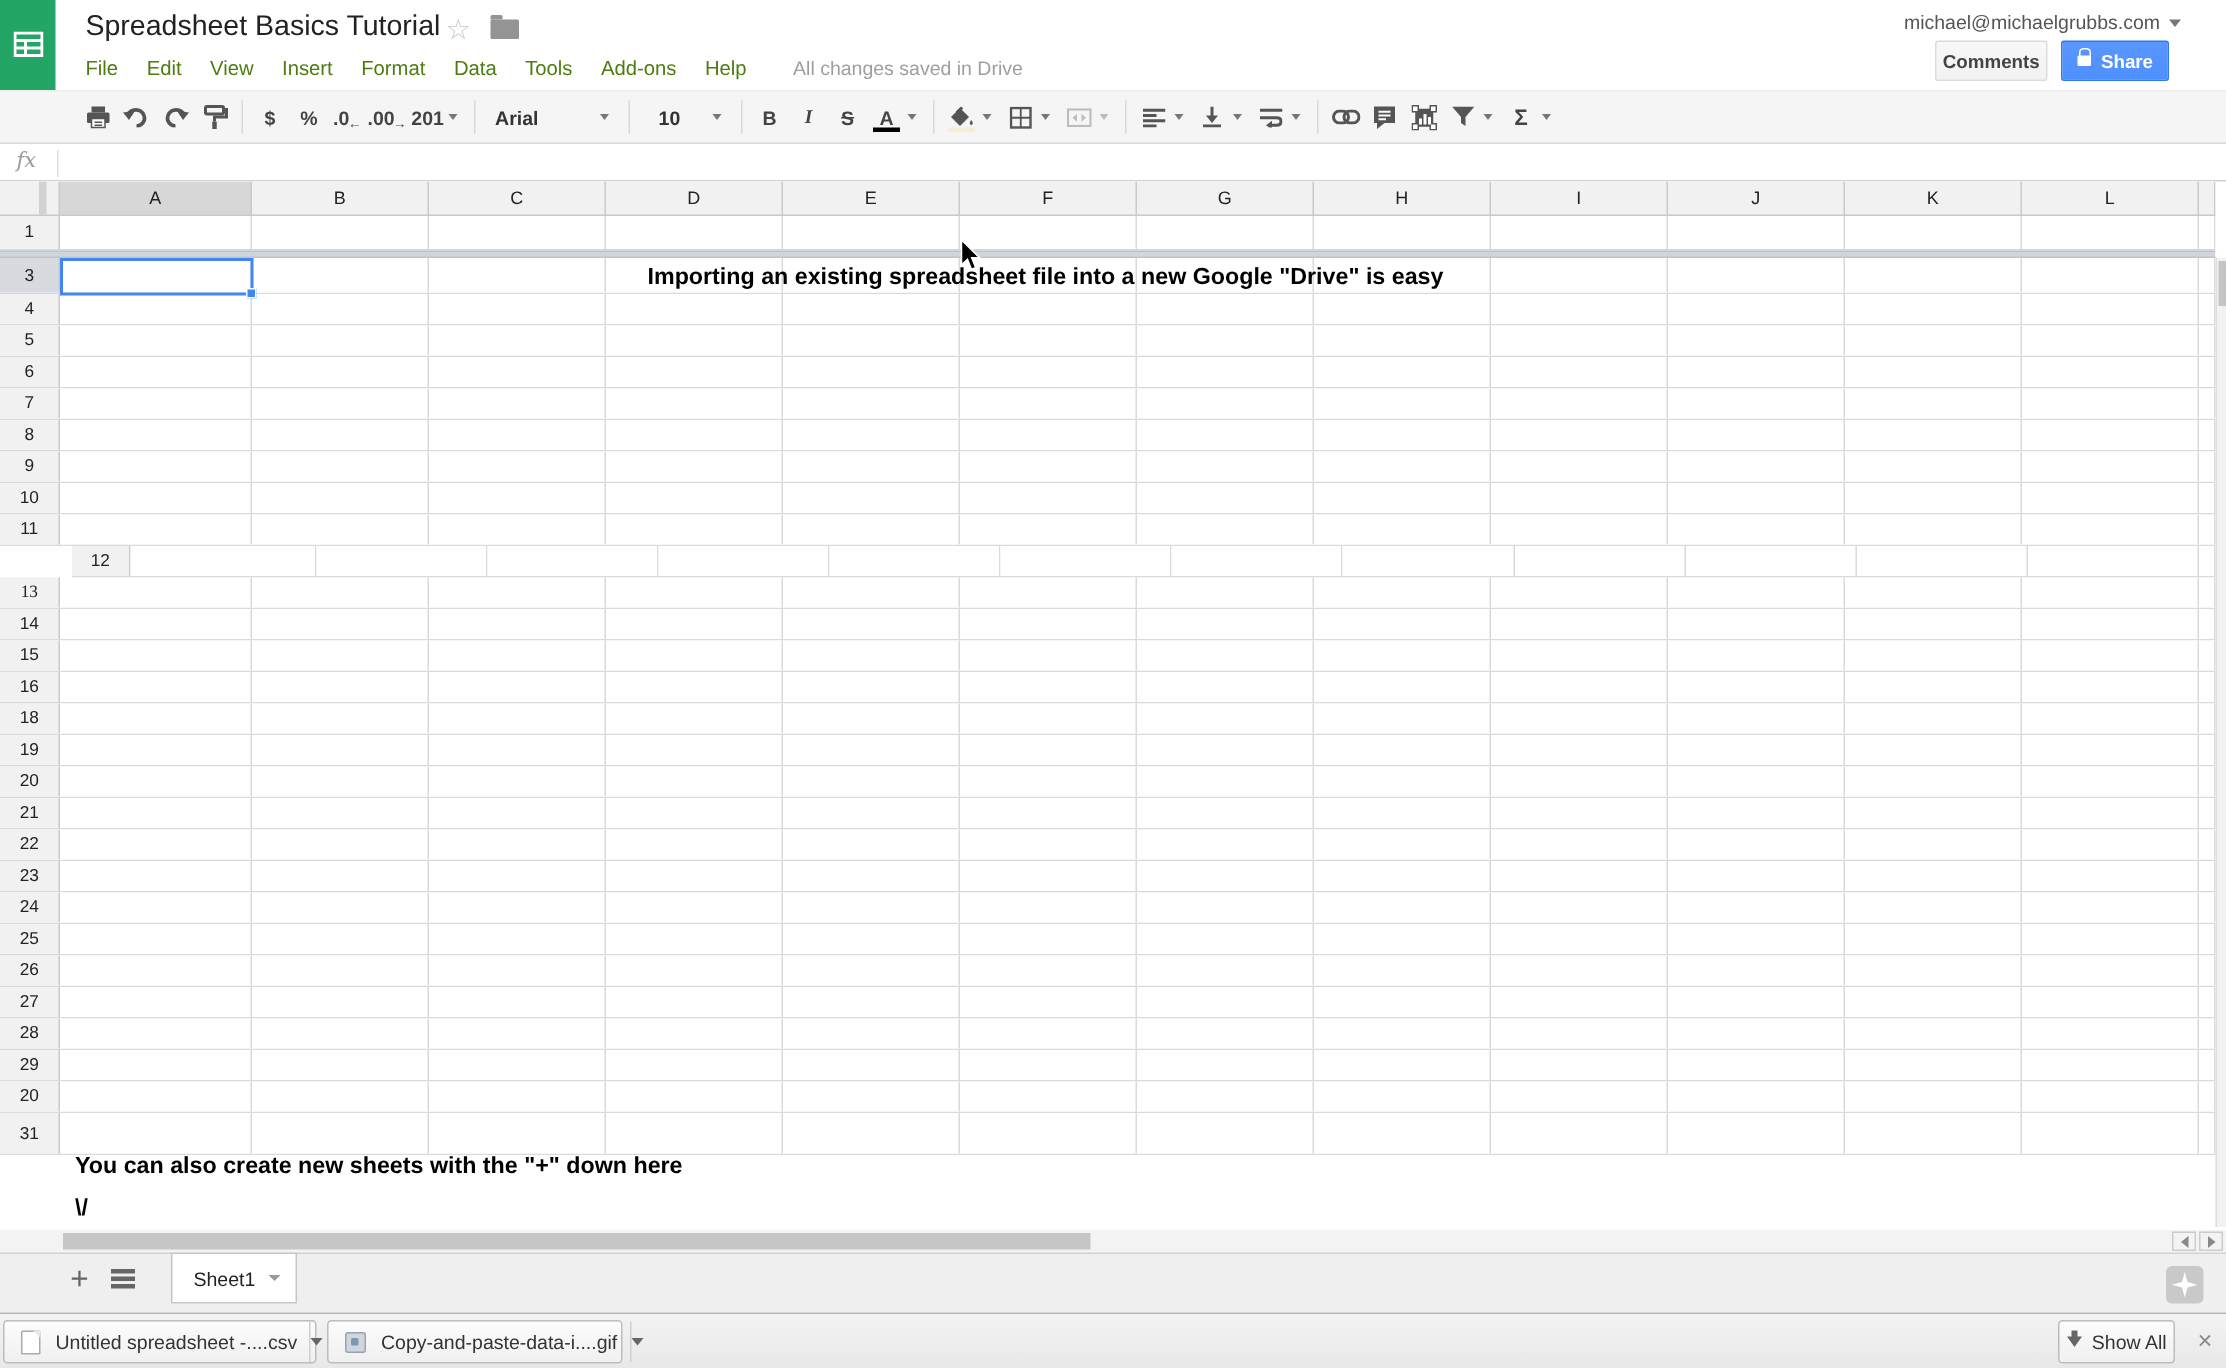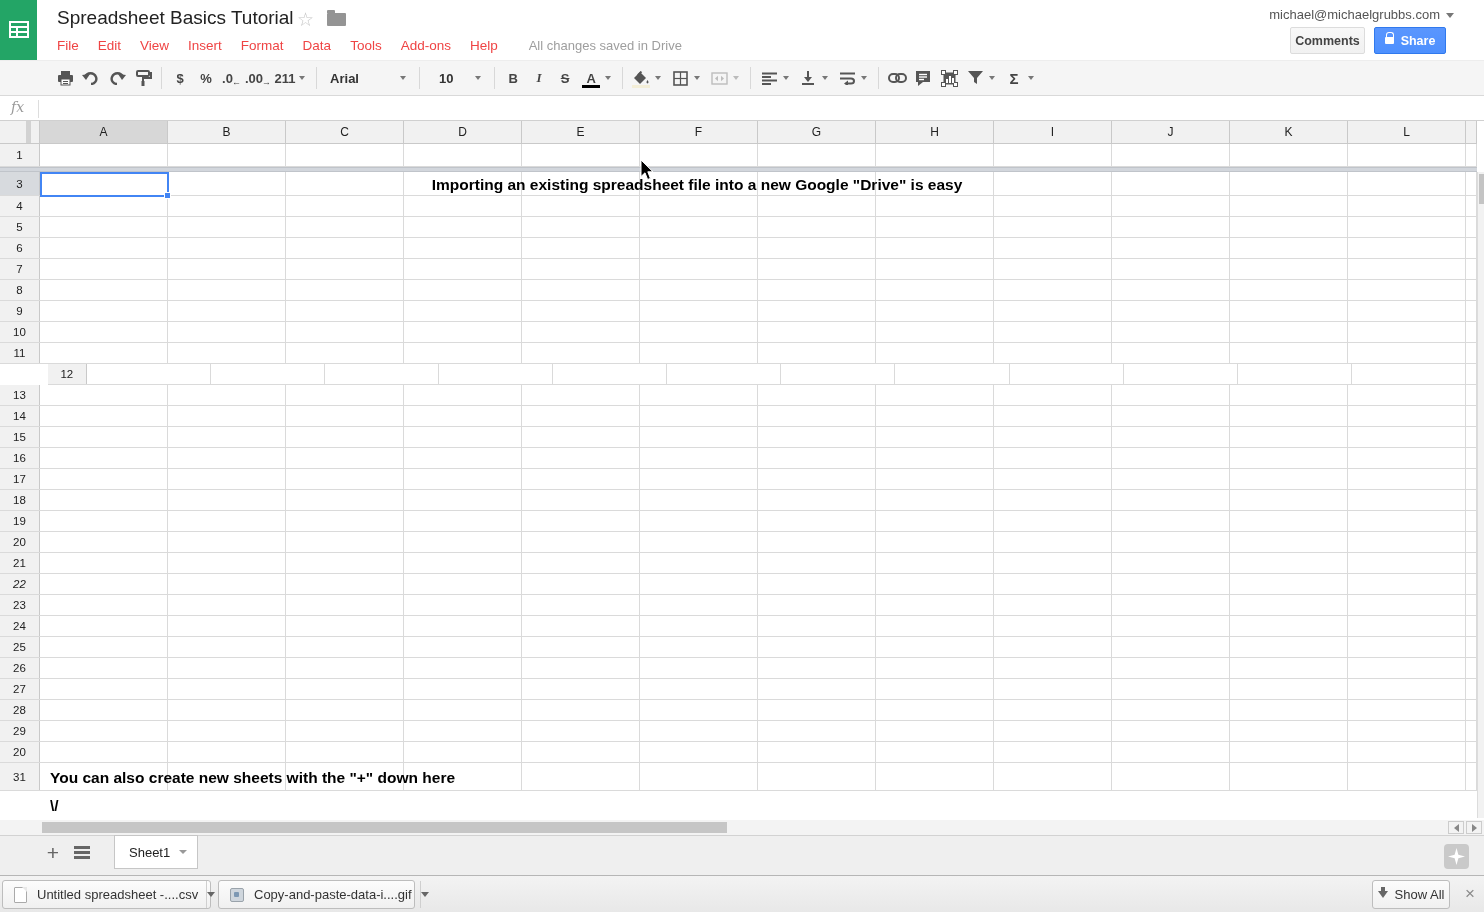--- a/index.html
+++ b/index.html
@@ -9,21 +9,21 @@
 
   
   #titlebar { position:absolute; left:0; top:0; width:1484px; height:60px; background:#fff; }
   #logo { position:absolute; left:0; top:0; width:37px; height:60px; background:#23a566; }
   #logo svg { position:absolute; left:9px; top:21px; }
   #doc-title { position:absolute; left:57px; top:7px; font-size:19px; color:#222; }
   #star { position:absolute; left:297px; top:8px; font-size:19px; color:#c6c6c6; }
   #folder { position:absolute; left:327px; top:13px; width:19px; height:13px; background:#949494; border-radius:1px; }
   #folder:before { content:""; position:absolute; left:0; top:-3px; width:8px; height:3px; background:#949494; border-radius:1px 1px 0 0; }
   #menubar { position:absolute; left:57px; top:35px; height:20px; display:flex; align-items:center; }
-  .menu-item { font-size:13.5px; color:#ef4444; margin-right:19px; cursor:default; }
+  .menu-item { font-size:13.5px; color:#4d7c0f; margin-right:19px; cursor:default; }
   #save-status { font-size:13px; color:#9e9e9e; margin-left:12px; }
   #account { position:absolute; right:30px; top:7px; font-size:13px; color:#555; }
   #account .caret { display:inline-block; margin-left:6px; border-left:4px solid transparent; border-right:4px solid transparent; border-top:5px solid #777; vertical-align:middle; }
   .btn { position:absolute; top:27px; height:27px; border-radius:2px; font-size:12.5px; font-weight:bold; display:flex; align-items:center; justify-content:center; cursor:default; }
   #comments-btn { left:1290px; width:75px; color:#444; background:linear-gradient(#f8f8f8,#f1f1f1); border:1px solid #dcdcdc; }
   #share-btn { left:1374px; width:72px; color:#fff; background:linear-gradient(#5a96fe,#4d90fe); border:1px solid #3079ed; }
   #share-btn .lock { width:9px; height:7px; background:#fff; border-radius:1px; position:relative; margin-right:7px; }
   #share-btn .lock:before { content:""; position:absolute; left:1.5px; top:-5px; width:6px; height:6px; border:1.5px solid #fff; border-bottom:none; border-radius:3px 3px 0 0; }
 
   
@@ -194,21 +194,21 @@
     <div class="ti">%</div>
     <div class="ti">
         <span>.0</span>
         <span class="arr-sub">←</span>
       </div>
     <div class="ti">
         <span>.00</span>
         <span class="arr-sub">→</span>
       </div>
     <div class="ti">
-        <span>211</span>
+        <span>201</span>
       </div>
     <span class="dd"></span>
     <div class="sep"></div>
     <div class="combo" id="font-combo">
         <span class="lab">Arial</span>
         <span class="dd"></span>
       </div>
     <div class="sep"></div>
     <div class="combo" id="size-combo">
         <span class="lab">10</span>
@@ -506,21 +506,21 @@
           <div class="cell" style="width: 118px;"></div>
           <div class="cell" style="width: 118px;"></div>
           <div class="cell" style="width: 118px;"></div>
           <div class="cell" style="width: 118px;"></div>
           <div class="cell" style="width: 118px;"></div>
           <div class="cell" style="width: 118px;"></div>
           <div class="cell" style="width: 118px;"></div>
           <div class="cell" style="width: 118px;"></div>
           <div class="cell" style="width: 11px;"></div>
         </div>
-        <div class="row" style="height: 21px;">
+        <div class="row" style="height: 21px; font-family: Liberation Serif, serif;">
           <div class="gut">13</div>
           <div class="cell" style="width: 128px;"></div>
           <div class="cell" style="width: 118px;"></div>
           <div class="cell" style="width: 118px;"></div>
           <div class="cell" style="width: 118px;"></div>
           <div class="cell" style="width: 118px;"></div>
           <div class="cell" style="width: 118px;"></div>
           <div class="cell" style="width: 118px;"></div>
           <div class="cell" style="width: 118px;"></div>
           <div class="cell" style="width: 118px;"></div>
@@ -556,36 +556,20 @@
           <div class="cell" style="width: 118px;"></div>
           <div class="cell" style="width: 118px;"></div>
           <div class="cell" style="width: 118px;"></div>
           <div class="cell" style="width: 118px;"></div>
           <div class="cell" style="width: 118px;"></div>
           <div class="cell" style="width: 118px;"></div>
           <div class="cell" style="width: 11px;"></div>
         </div>
         <div class="row" style="height: 21px;">
           <div class="gut">16</div>
-          <div class="cell" style="width: 128px;"></div>
-          <div class="cell" style="width: 118px;"></div>
-          <div class="cell" style="width: 118px;"></div>
-          <div class="cell" style="width: 118px;"></div>
-          <div class="cell" style="width: 118px;"></div>
-          <div class="cell" style="width: 118px;"></div>
-          <div class="cell" style="width: 118px;"></div>
-          <div class="cell" style="width: 118px;"></div>
-          <div class="cell" style="width: 118px;"></div>
-          <div class="cell" style="width: 118px;"></div>
-          <div class="cell" style="width: 118px;"></div>
-          <div class="cell" style="width: 118px;"></div>
-          <div class="cell" style="width: 11px;"></div>
-        </div>
-        <div class="row" style="height: 21px;">
-          <div class="gut">17</div>
           <div class="cell" style="width: 128px;"></div>
           <div class="cell" style="width: 118px;"></div>
           <div class="cell" style="width: 118px;"></div>
           <div class="cell" style="width: 118px;"></div>
           <div class="cell" style="width: 118px;"></div>
           <div class="cell" style="width: 118px;"></div>
           <div class="cell" style="width: 118px;"></div>
           <div class="cell" style="width: 118px;"></div>
           <div class="cell" style="width: 118px;"></div>
           <div class="cell" style="width: 118px;"></div>
@@ -650,21 +634,21 @@
           <div class="cell" style="width: 118px;"></div>
           <div class="cell" style="width: 118px;"></div>
           <div class="cell" style="width: 118px;"></div>
           <div class="cell" style="width: 118px;"></div>
           <div class="cell" style="width: 118px;"></div>
           <div class="cell" style="width: 118px;"></div>
           <div class="cell" style="width: 118px;"></div>
           <div class="cell" style="width: 118px;"></div>
           <div class="cell" style="width: 11px;"></div>
         </div>
-        <div class="row" style="height: 21px; font-style: italic;">
+        <div class="row" style="height: 21px;">
           <div class="gut">22</div>
           <div class="cell" style="width: 128px;"></div>
           <div class="cell" style="width: 118px;"></div>
           <div class="cell" style="width: 118px;"></div>
           <div class="cell" style="width: 118px;"></div>
           <div class="cell" style="width: 118px;"></div>
           <div class="cell" style="width: 118px;"></div>
           <div class="cell" style="width: 118px;"></div>
           <div class="cell" style="width: 118px;"></div>
           <div class="cell" style="width: 118px;"></div>

